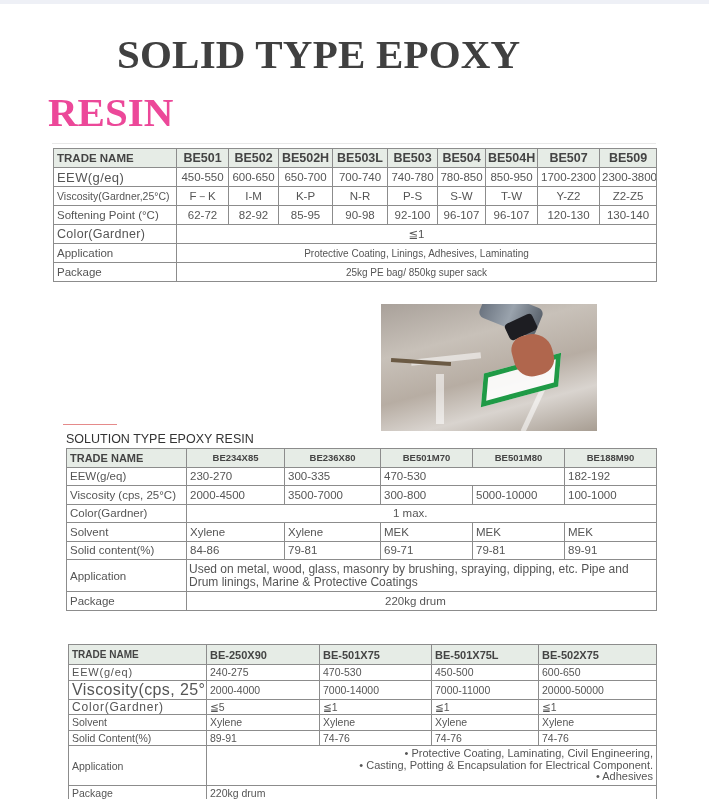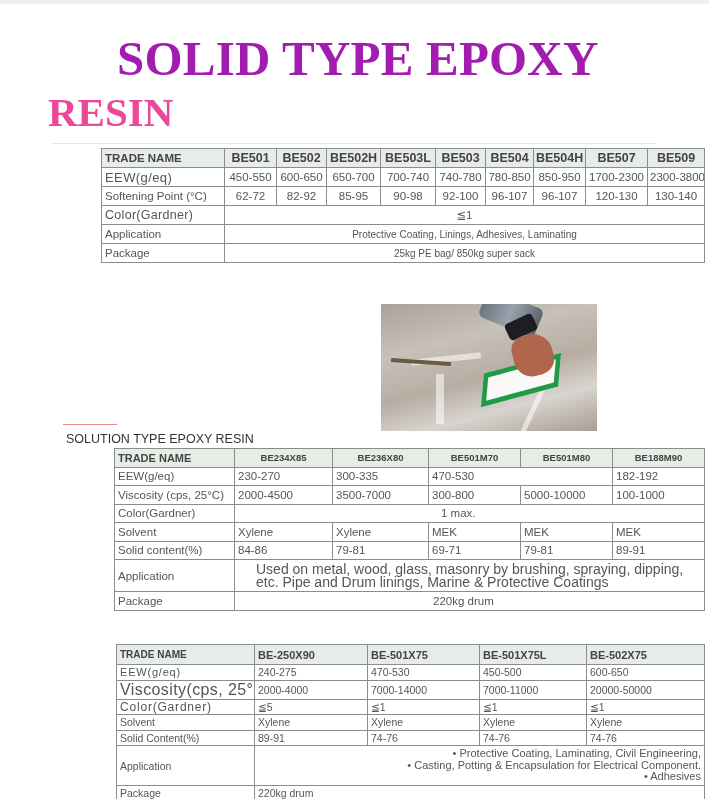--- a/index.html
+++ b/index.html
@@ -1,23 +1,23 @@
 <!DOCTYPE html>
 <html><head>
 <meta charset="utf-8">
 <style>
   * { box-sizing: border-box; margin: 0; padding: 0; }
   html, body { width: 709px; height: 799px; background: #ffffff; overflow: hidden; }
   body { position: relative; font-family: "Liberation Sans", sans-serif; color: #555; }
   .topbar { position: absolute; left: 0; top: 0; width: 709px; height: 4px; background: #eef0f6; }
-  .title1 { position: absolute; left: 117px; top: 30px; font-family: "Liberation Serif", "DejaVu Serif", serif; font-size: 49px; color: #a21caf; letter-spacing: 0.2px; white-space: nowrap; }
+  .title1 { position: absolute; left: 117px; top: 30px; font-family: "Liberation Serif", "DejaVu Serif", serif; font-size: 41px; color: #404040; letter-spacing: 0.2px; white-space: nowrap; }
   .title2 { position: absolute; left: 48px; top: 88px; font-family: "Liberation Serif", "DejaVu Serif", serif; font-size: 41px; color: #ec4899; white-space: nowrap; }
   .rule { position: absolute; left: 52px; top: 143px; width: 604px; height: 1px; background: #e8e8e8; }
 
-  table { position: absolute; border-collapse: collapse; table-layout: fixed; margin-left: 48px; }
+  table { position: absolute; border-collapse: collapse; table-layout: fixed; }
   td, th { border: 1px solid #8c8c8c; color: #555; font-weight: normal; white-space: nowrap; overflow: hidden; }
   th { background: #e6ece6; color: #444; font-weight: bold; }
 
   
   #t1 { left: 53px; top: 148px; width: 603px; font-size: 11.5px; }
   #t1 td, #t1 th { height: 19px; padding: 0 2px; text-align: center; }
   #t1 th { font-size: 12.5px; }
   #t1 .lbl { text-align: left; padding-left: 3px; }
   #t1 th.lbl { font-size: 11.5px; }
   #t1 .lbl-eew { font-size: 13px; letter-spacing: 0.4px; }
@@ -36,21 +36,21 @@
 
   .redline { position: absolute; left: 63px; top: 424px; width: 54px; height: 1px; background: #e58a8a; }
   .sub-title { position: absolute; left: 66px; top: 432px; font-size: 12.5px; color: #333; white-space: nowrap; }
 
   
   #t2 { left: 66px; top: 448px; width: 590px; font-size: 11.5px; }
   #t2 td, #t2 th { height: 18.5px; padding: 0 3px; }
   #t2 th { font-size: 9.5px; }
   #t2 th.lbl { font-size: 11px; }
   #t2 .lbl { text-align: left; padding-left: 3px; }
-  #t2 td.app { text-align: left; white-space: normal; line-height: 13px; height: 32px; font-size: 14px; padding-left: 21px; }
+  #t2 td.app { text-align: left; white-space: normal; line-height: 13px; height: 32px; font-size: 12px; padding-left: 2px; }
   #t2 td.wide-left { text-align: left; padding-left: 78px; }
 
   
   #t3 { left: 68px; top: 644px; width: 588px; font-size: 10.5px; }
   #t3 td, #t3 th { height: 15.5px; text-align: left; padding: 0 3px; }
   #t3 th { font-size: 11px; height: 20px; }
   #t3 th.lbl { font-size: 10px; }
   #t3 .lbl { text-align: left; padding-left: 3px; }
   #t3 .lbl-eew { font-size: 11px; letter-spacing: 0.8px; }
   #t3 .lbl-visc { font-size: 16px; letter-spacing: 0.4px; }
@@ -99,20 +99,32 @@
     <td>600-650</td>
     <td>650-700</td>
     <td>700-740</td>
     <td>740-780</td>
     <td>780-850</td>
     <td>850-950</td>
     <td>1700-2300</td>
     <td>2300-3800</td>
   </tr>
   <tr>
+    <td class="lbl lbl-small">Viscosity(Gardner,25°C)</td>
+    <td>F－K</td>
+    <td>I-M</td>
+    <td>K-P</td>
+    <td>N-R</td>
+    <td>P-S</td>
+    <td>S-W</td>
+    <td>T-W</td>
+    <td>Y-Z2</td>
+    <td>Z2-Z5</td>
+  </tr>
+  <tr>
     <td class="lbl">Softening Point (°C)</td>
     <td>62-72</td>
     <td>82-92</td>
     <td>85-95</td>
     <td>90-98</td>
     <td>92-100</td>
     <td>96-107</td>
     <td>96-107</td>
     <td>120-130</td>
     <td>130-140</td>

